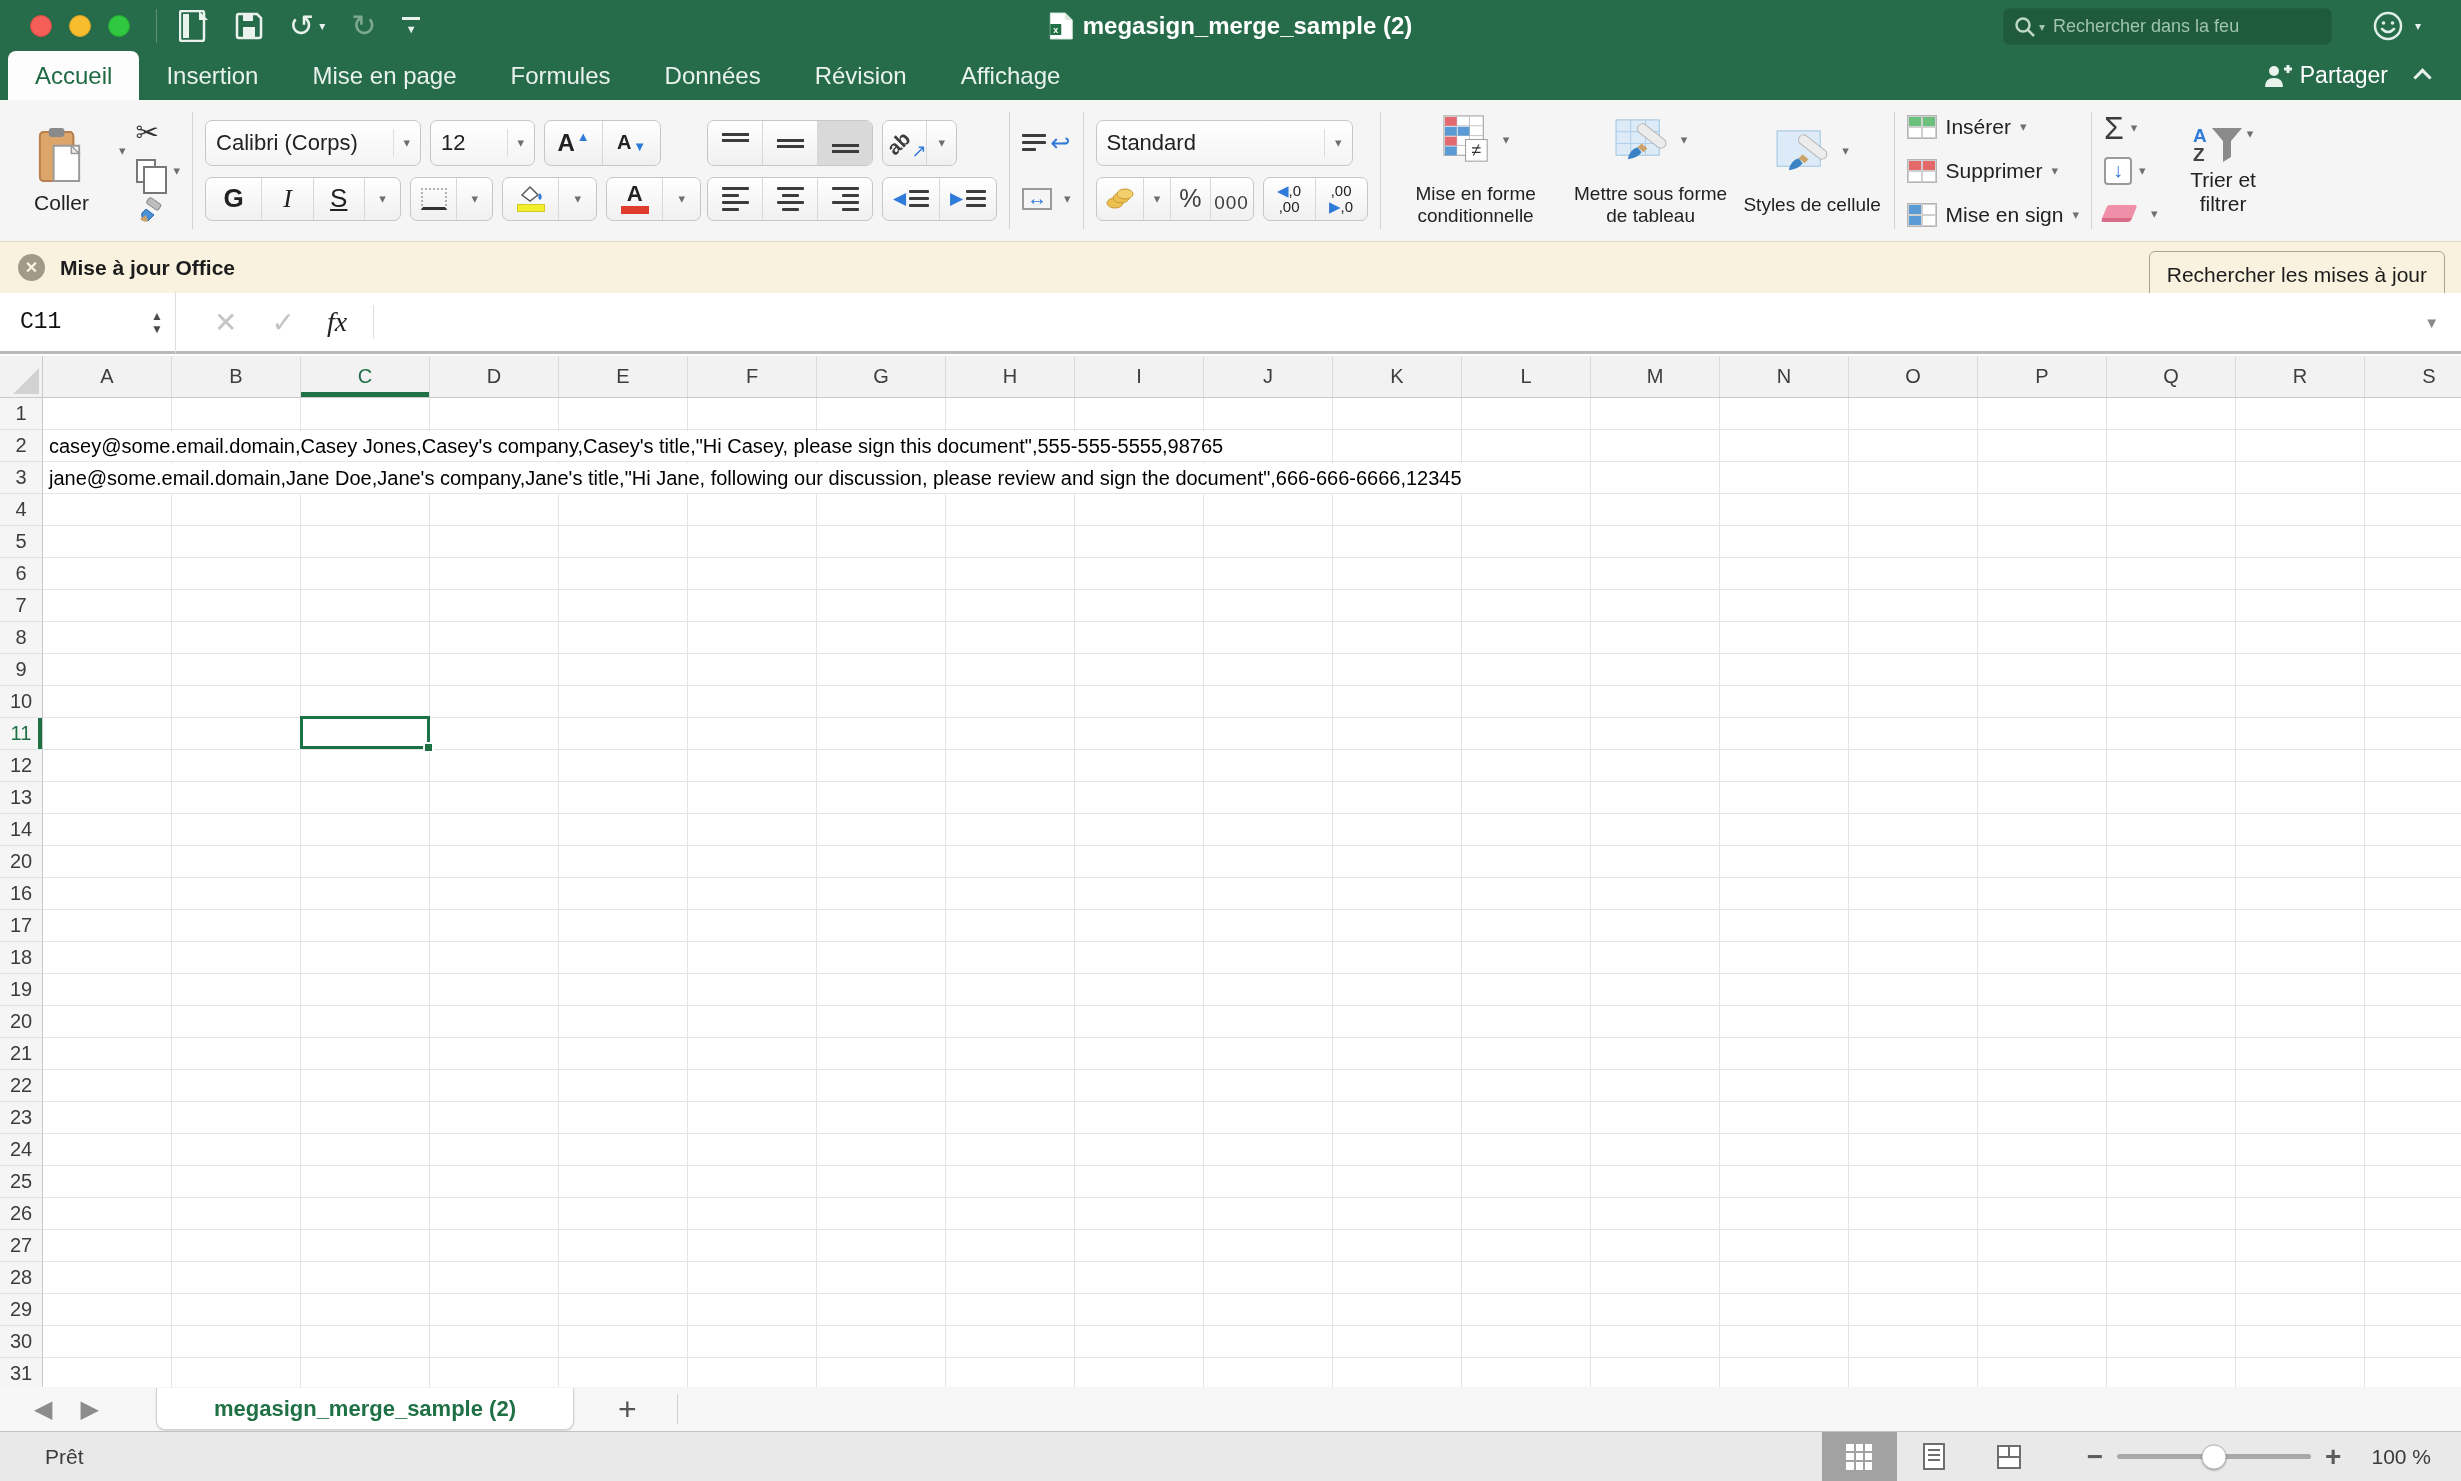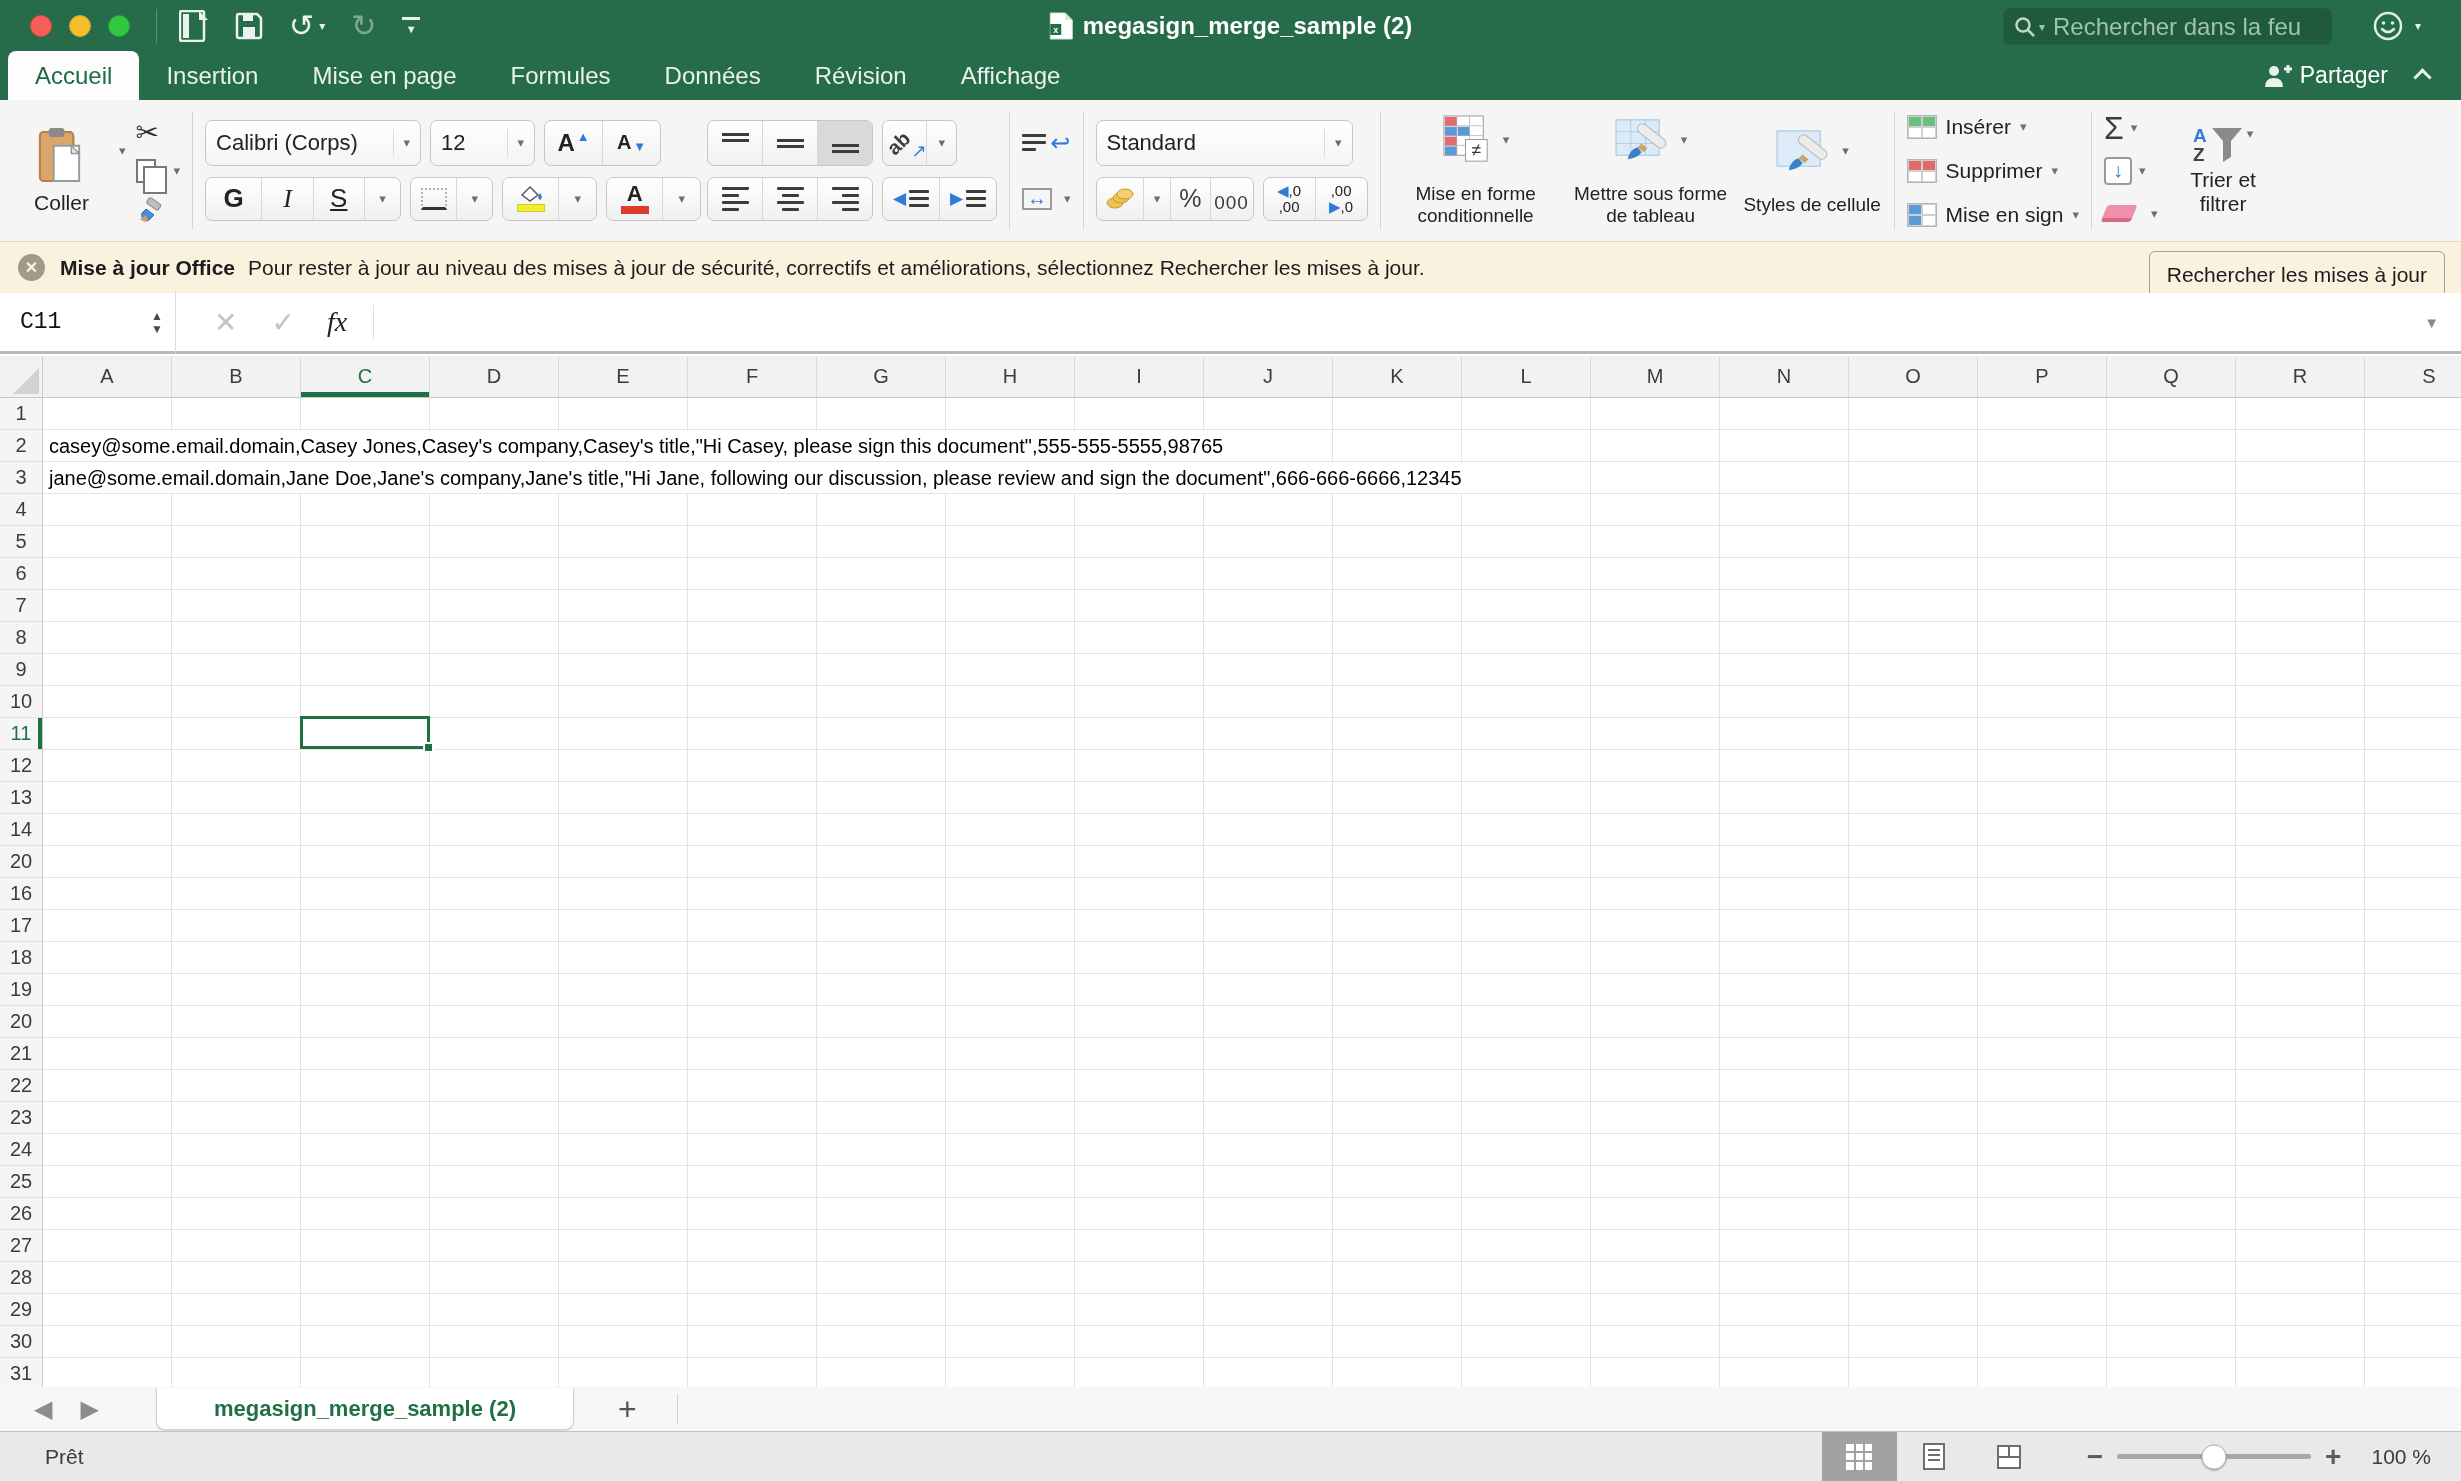--- a/index.html
+++ b/index.html
@@ -22,21 +22,21 @@
   .mini-caret { font-size:12px; color:#e9f2ec; margin-left:5px; }
   .more-cmd { display:flex; flex-direction:column; align-items:center; }
   .more-cmd .bar { width:18px; border-top:3px solid #e9f2ec; }
   .more-cmd .tri { font-size:11px; color:#e9f2ec; margin-top:3px; }
   .doc-title { position:absolute; left:50%; top:0; transform:translateX(-50%);
                height:51px; display:flex; align-items:center; gap:10px;
                color:#fff; font-size:24px; font-weight:bold; }
   .searchbox { position:absolute; right:129px; top:8px; width:329px; height:37px;
                background:#1e5a3b; border:1px solid #35775532; border-radius:7px;
                display:flex; align-items:center; padding:0 10px; overflow:hidden; }
-  .searchbox .ph { color:#9fc3b0; font-size:24px; white-space:nowrap; margin-left:8px;text-align:center; }
+  .searchbox .ph { color:#9fc3b0; font-size:18px; white-space:nowrap; margin-left:8px;text-align:center; }
   .smiley-wrap { position:absolute; right:40px; top:10px; display:flex; align-items:center; gap:6px; }
 
   
   .tabsrow { position:absolute; left:0; top:51px; width:100%; height:49px;
              background:#266c4a; display:flex; align-items:stretch; }
   .rtab { color:#e9f2ec; font-size:24px; padding:0 27px; display:flex; align-items:center; cursor:default; }
   .rtab.active { background:#fdfdfd; color:#1f6a43; border-radius:8px 8px 0 0; margin-left:8px; }
   .share { position:absolute; right:73px; top:51px; height:49px; display:flex; align-items:center;
            gap:8px; color:#fff; font-size:23px; }
   .chev-up { width:13px; height:13px; border-left:3px solid #e9f2ec; border-top:3px solid #e9f2ec;
@@ -648,21 +648,20 @@
         <span class="caret" style="align-self:flex-start;">▾</span>
       </span>
       <span class="sf-lab">Trier et filtrer</span>
     </div>
   </div>
 </div>
 
 <div class="notif">
   <span class="notif-x">✕</span>
   <span class="notif-title">Mise à jour Office</span>
-  <span class="notif-msg">Pour rester à jour au niveau des mises à jour de sécurité, correctifs et améliorations, sélectionnez Rechercher les mises à jour.</span>
   <span class="notif-btn">Rechercher les mises à jour</span>
 </div>
 
 <div class="fbar">
   <div class="namebox">
     <span>C11</span>
   </div>
   <div class="stepper">
       <span>▲</span>
       <span>▼</span>

